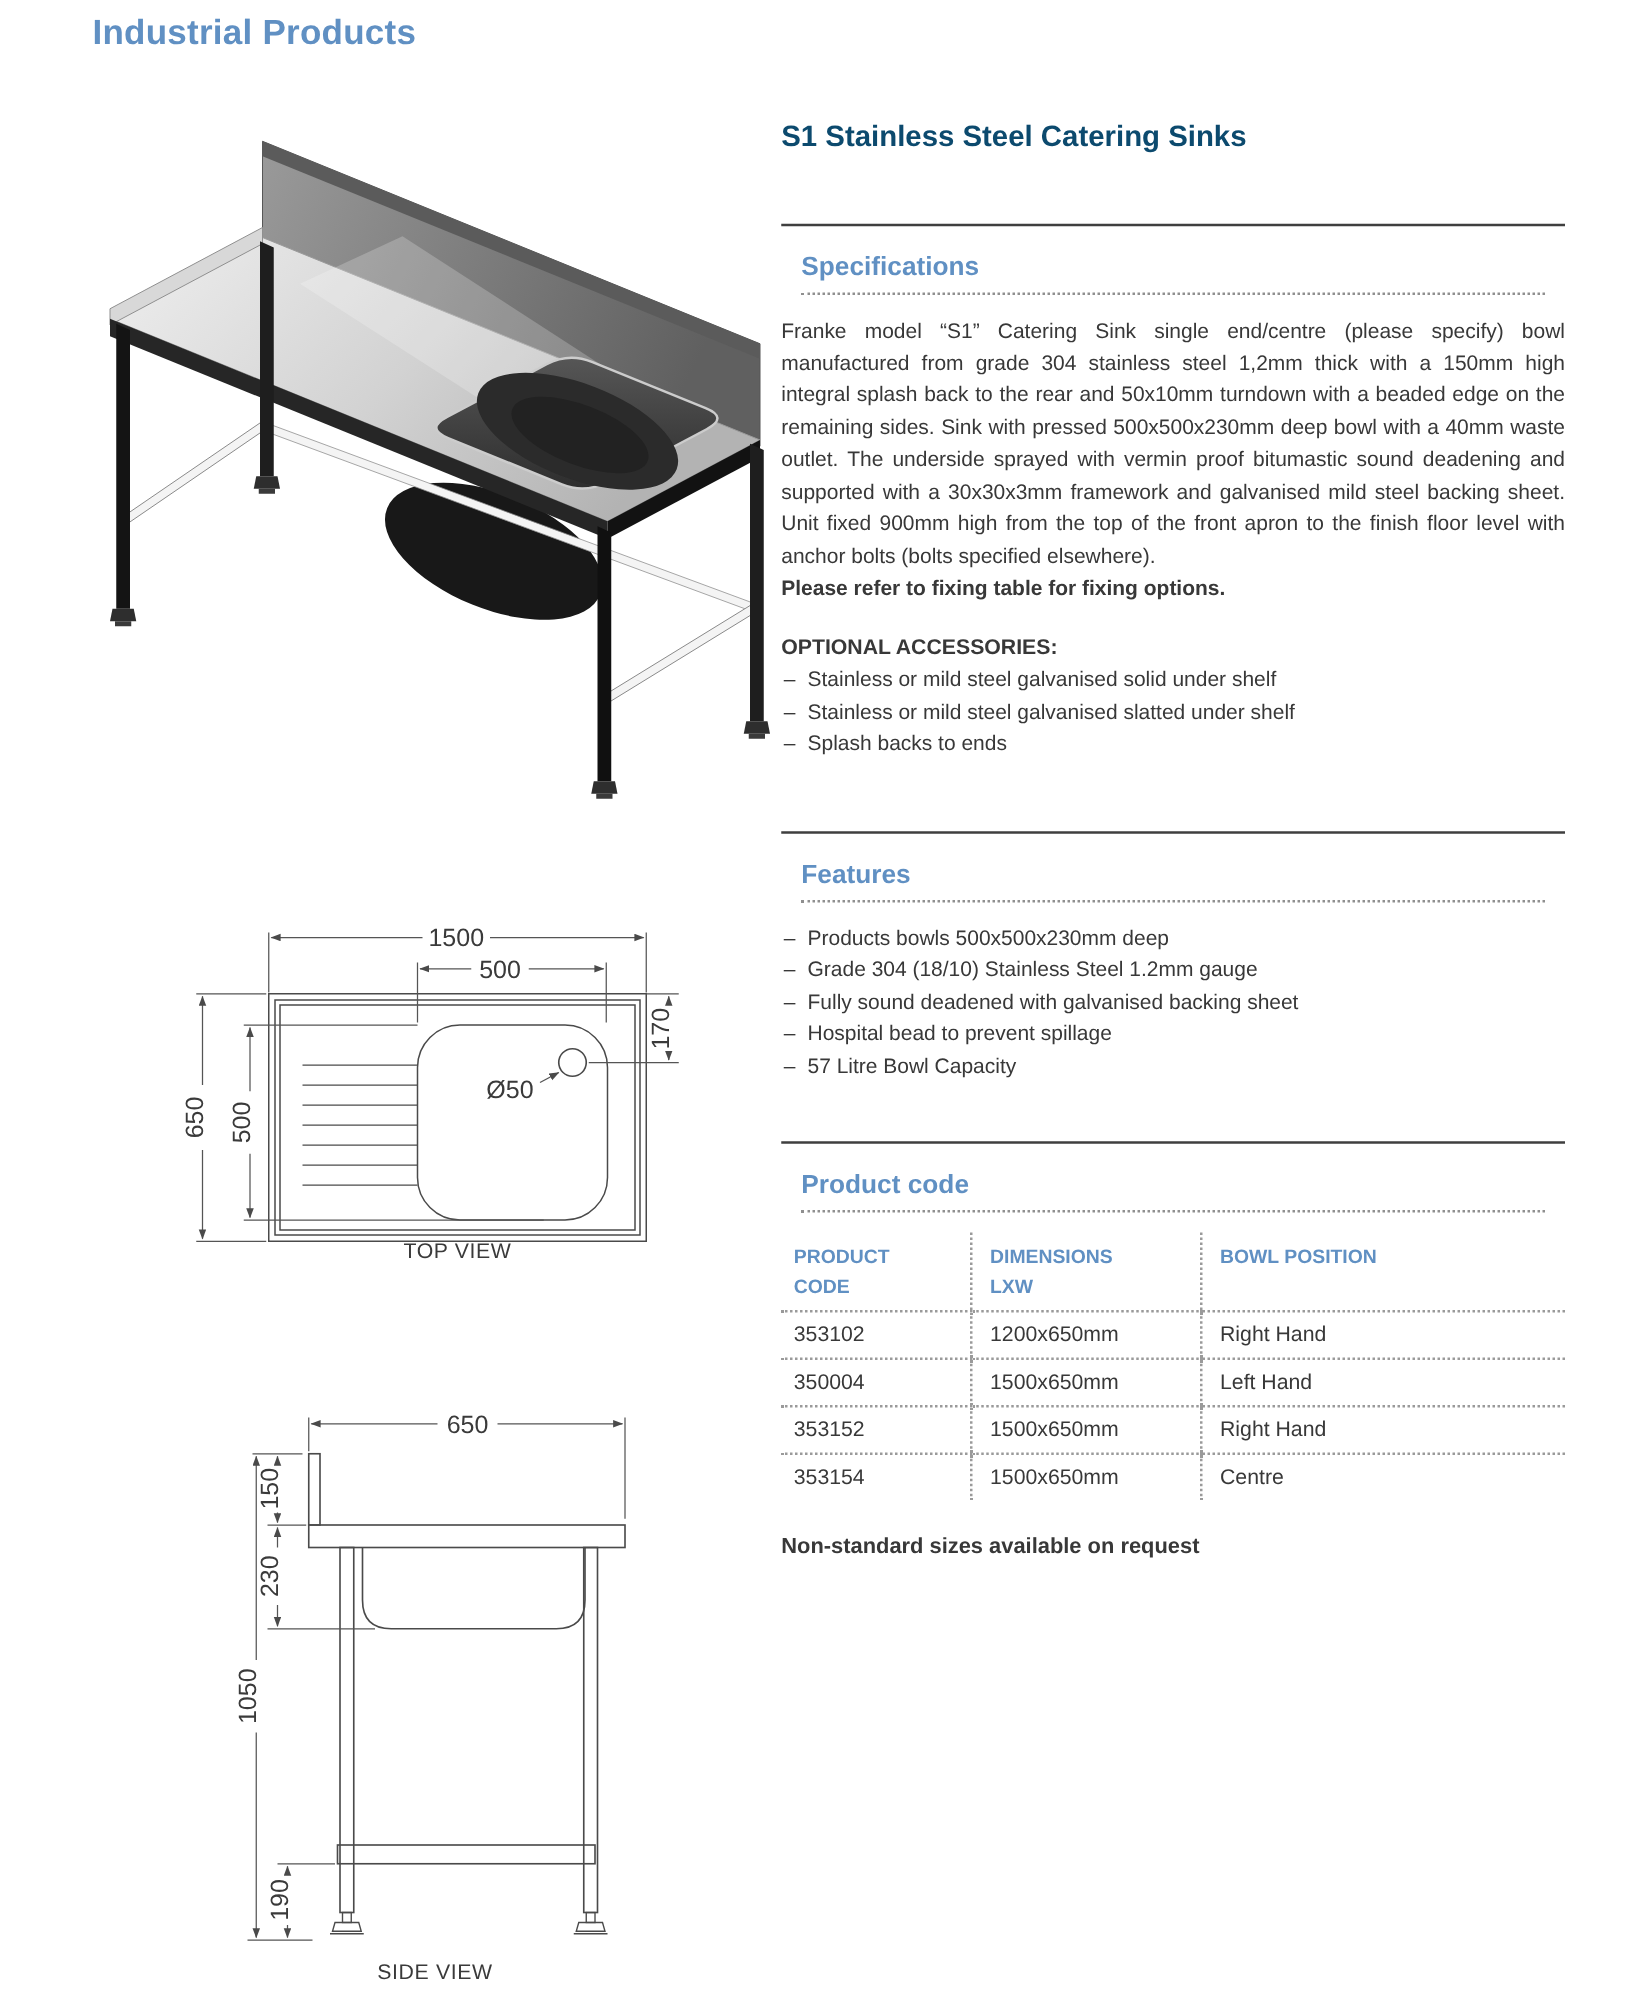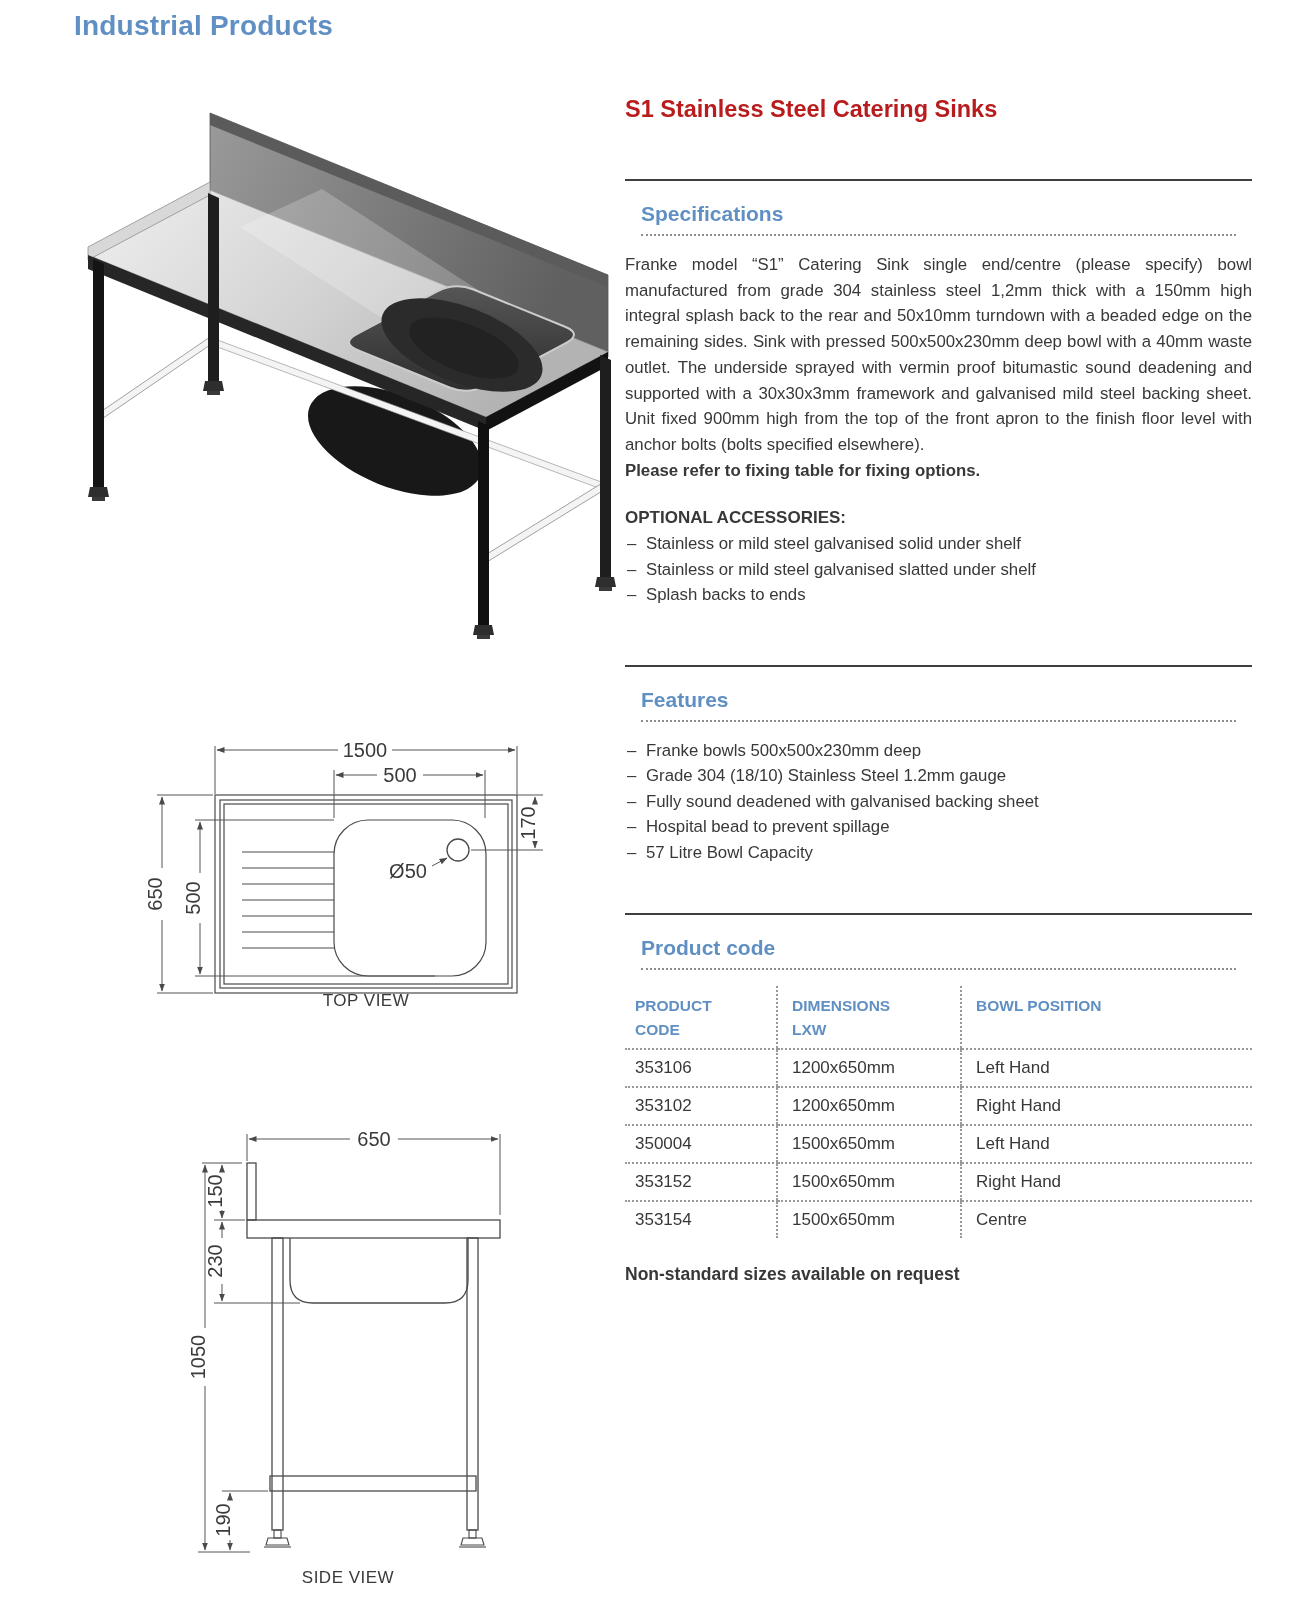--- a/index.html
+++ b/index.html
@@ -14,21 +14,21 @@
   }
   
   .illus{position:absolute;left:60px;top:85px;}
   .topview{position:absolute;left:125px;top:708px;}
   .sideview{position:absolute;left:150px;top:1088px;}
   svg text{font-family:"Liberation Sans", sans-serif;fill:#3a3a3a;}
   .dimtxt{font-size:20px;}
   .viewlbl{font-size:17px;letter-spacing:.5px;}
   
   .right-col{position:absolute;left:625px;top:96px;width:627px;}
-  .product-title{margin:0;font-size:23.5px;font-weight:bold;color:#b91c1c;}
+  .product-title{margin:0;font-size:23.5px;font-weight:bold;color:#0c4a6e;}
   .sec{border-top:2px solid #3f3f3f;}
   .sec-head{
     color:#6090c3;font-weight:bold;font-size:21px;
     padding:5px 0 8px 0;border-bottom:2px dotted #8f8f8f;margin:16px;
   }
   .spec-sec{margin-top:56px;}
   .spec-body{margin:11px 0 0 0;font-size:16.8px;line-height:25.7px;text-align:justify;}
   .fixing-note{margin:0;font-size:16.8px;line-height:25.7px;font-weight:bold;}
   .acc-head{margin:25px 0 0 0;font-size:17px;font-weight:bold;}
   .dash-list{list-style:none;margin:3px 0 0 0;padding:0;font-size:16.8px;line-height:25.5px;}
@@ -235,21 +235,21 @@
           <span data-name="list-item-text">Splash backs to ends</span>
         </li>
     </ul>
   </div>
 
   <div class="sec features-sec" data-name="section-features">
     <h3 class="sec-head" data-name="features-heading">Features</h3>
     <ul class="dash-list features-list" data-name="features-list">
       <li data-name="list-item">
           <span class="dash" data-name="dash-bullet">–</span>
-          <span data-name="list-item-text">Franke bowls 500x500x230mm deep</span>
+          <span data-name="list-item-text">Products bowls 500x500x230mm deep</span>
         </li>
       <li data-name="list-item">
           <span class="dash" data-name="dash-bullet">–</span>
           <span data-name="list-item-text">Grade 304 (18/10) Stainless Steel 1.2mm gauge</span>
         </li>
       <li data-name="list-item">
           <span class="dash" data-name="dash-bullet">–</span>
           <span data-name="list-item-text">Fully sound deadened with galvanised backing sheet</span>
         </li>
       <li data-name="list-item">
@@ -270,25 +270,20 @@
         <tr data-name="table-header-row">
           <th class="c1" data-name="column-header-product-code">PRODUCT
 CODE</th>
           <th class="c2" data-name="column-header-dimensions">DIMENSIONS
 LXW</th>
           <th class="c3" data-name="column-header-bowl-position">BOWL POSITION</th>
         </tr>
       </thead>
       <tbody data-name="table-body">
         <tr data-name="table-row">
-          <td class="c1" data-name="cell-product-code">353106</td>
-          <td class="c2" data-name="cell-dimensions">1200x650mm</td>
-          <td class="c3" data-name="cell-bowl-position">Left Hand</td>
-        </tr>
-        <tr data-name="table-row">
           <td class="c1" data-name="cell-product-code">353102</td>
           <td class="c2" data-name="cell-dimensions">1200x650mm</td>
           <td class="c3" data-name="cell-bowl-position">Right Hand</td>
         </tr>
         <tr data-name="table-row">
           <td class="c1" data-name="cell-product-code">350004</td>
           <td class="c2" data-name="cell-dimensions">1500x650mm</td>
           <td class="c3" data-name="cell-bowl-position">Left Hand</td>
         </tr>
         <tr data-name="table-row">

